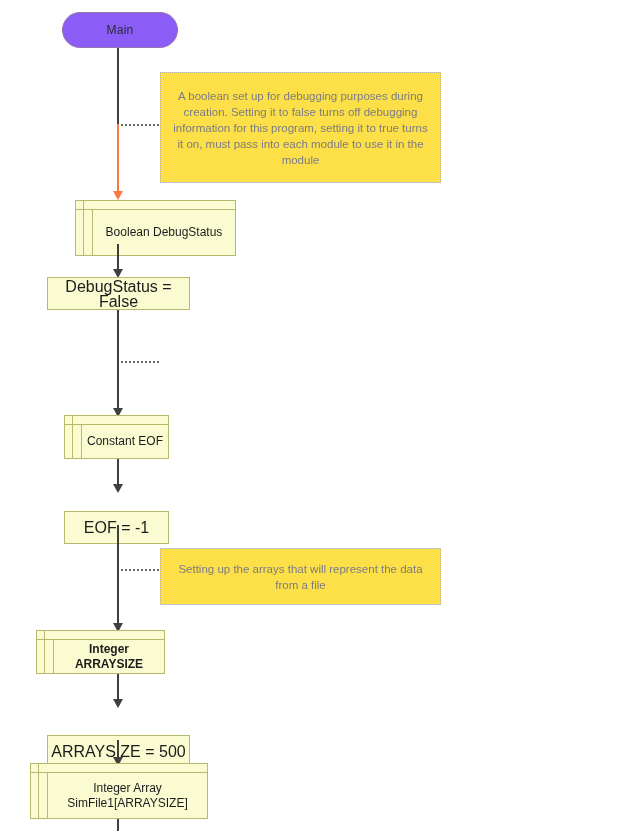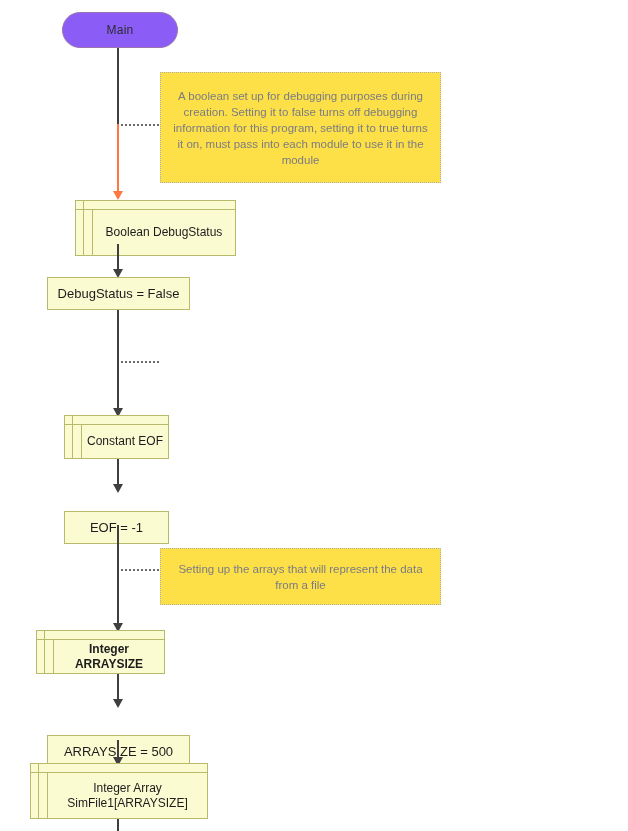--- a/index.html
+++ b/index.html
@@ -38,21 +38,21 @@
   
   .procbox {
     position: absolute;
     box-sizing: border-box;
     border: 1px solid #b9b96b;
     background: #fbfbd2;
     display: flex;
     align-items: center;
     justify-content: center;
     color: #1c1c1c;
-    font-size: 13px;
+    font-size: 16px;
     text-align: center;
     line-height: 15px;
   }
 
   
   .declbox {
     position: absolute;
     box-sizing: border-box;
     border: 1px solid #b9b96b;
     background: #fbfbd2;

